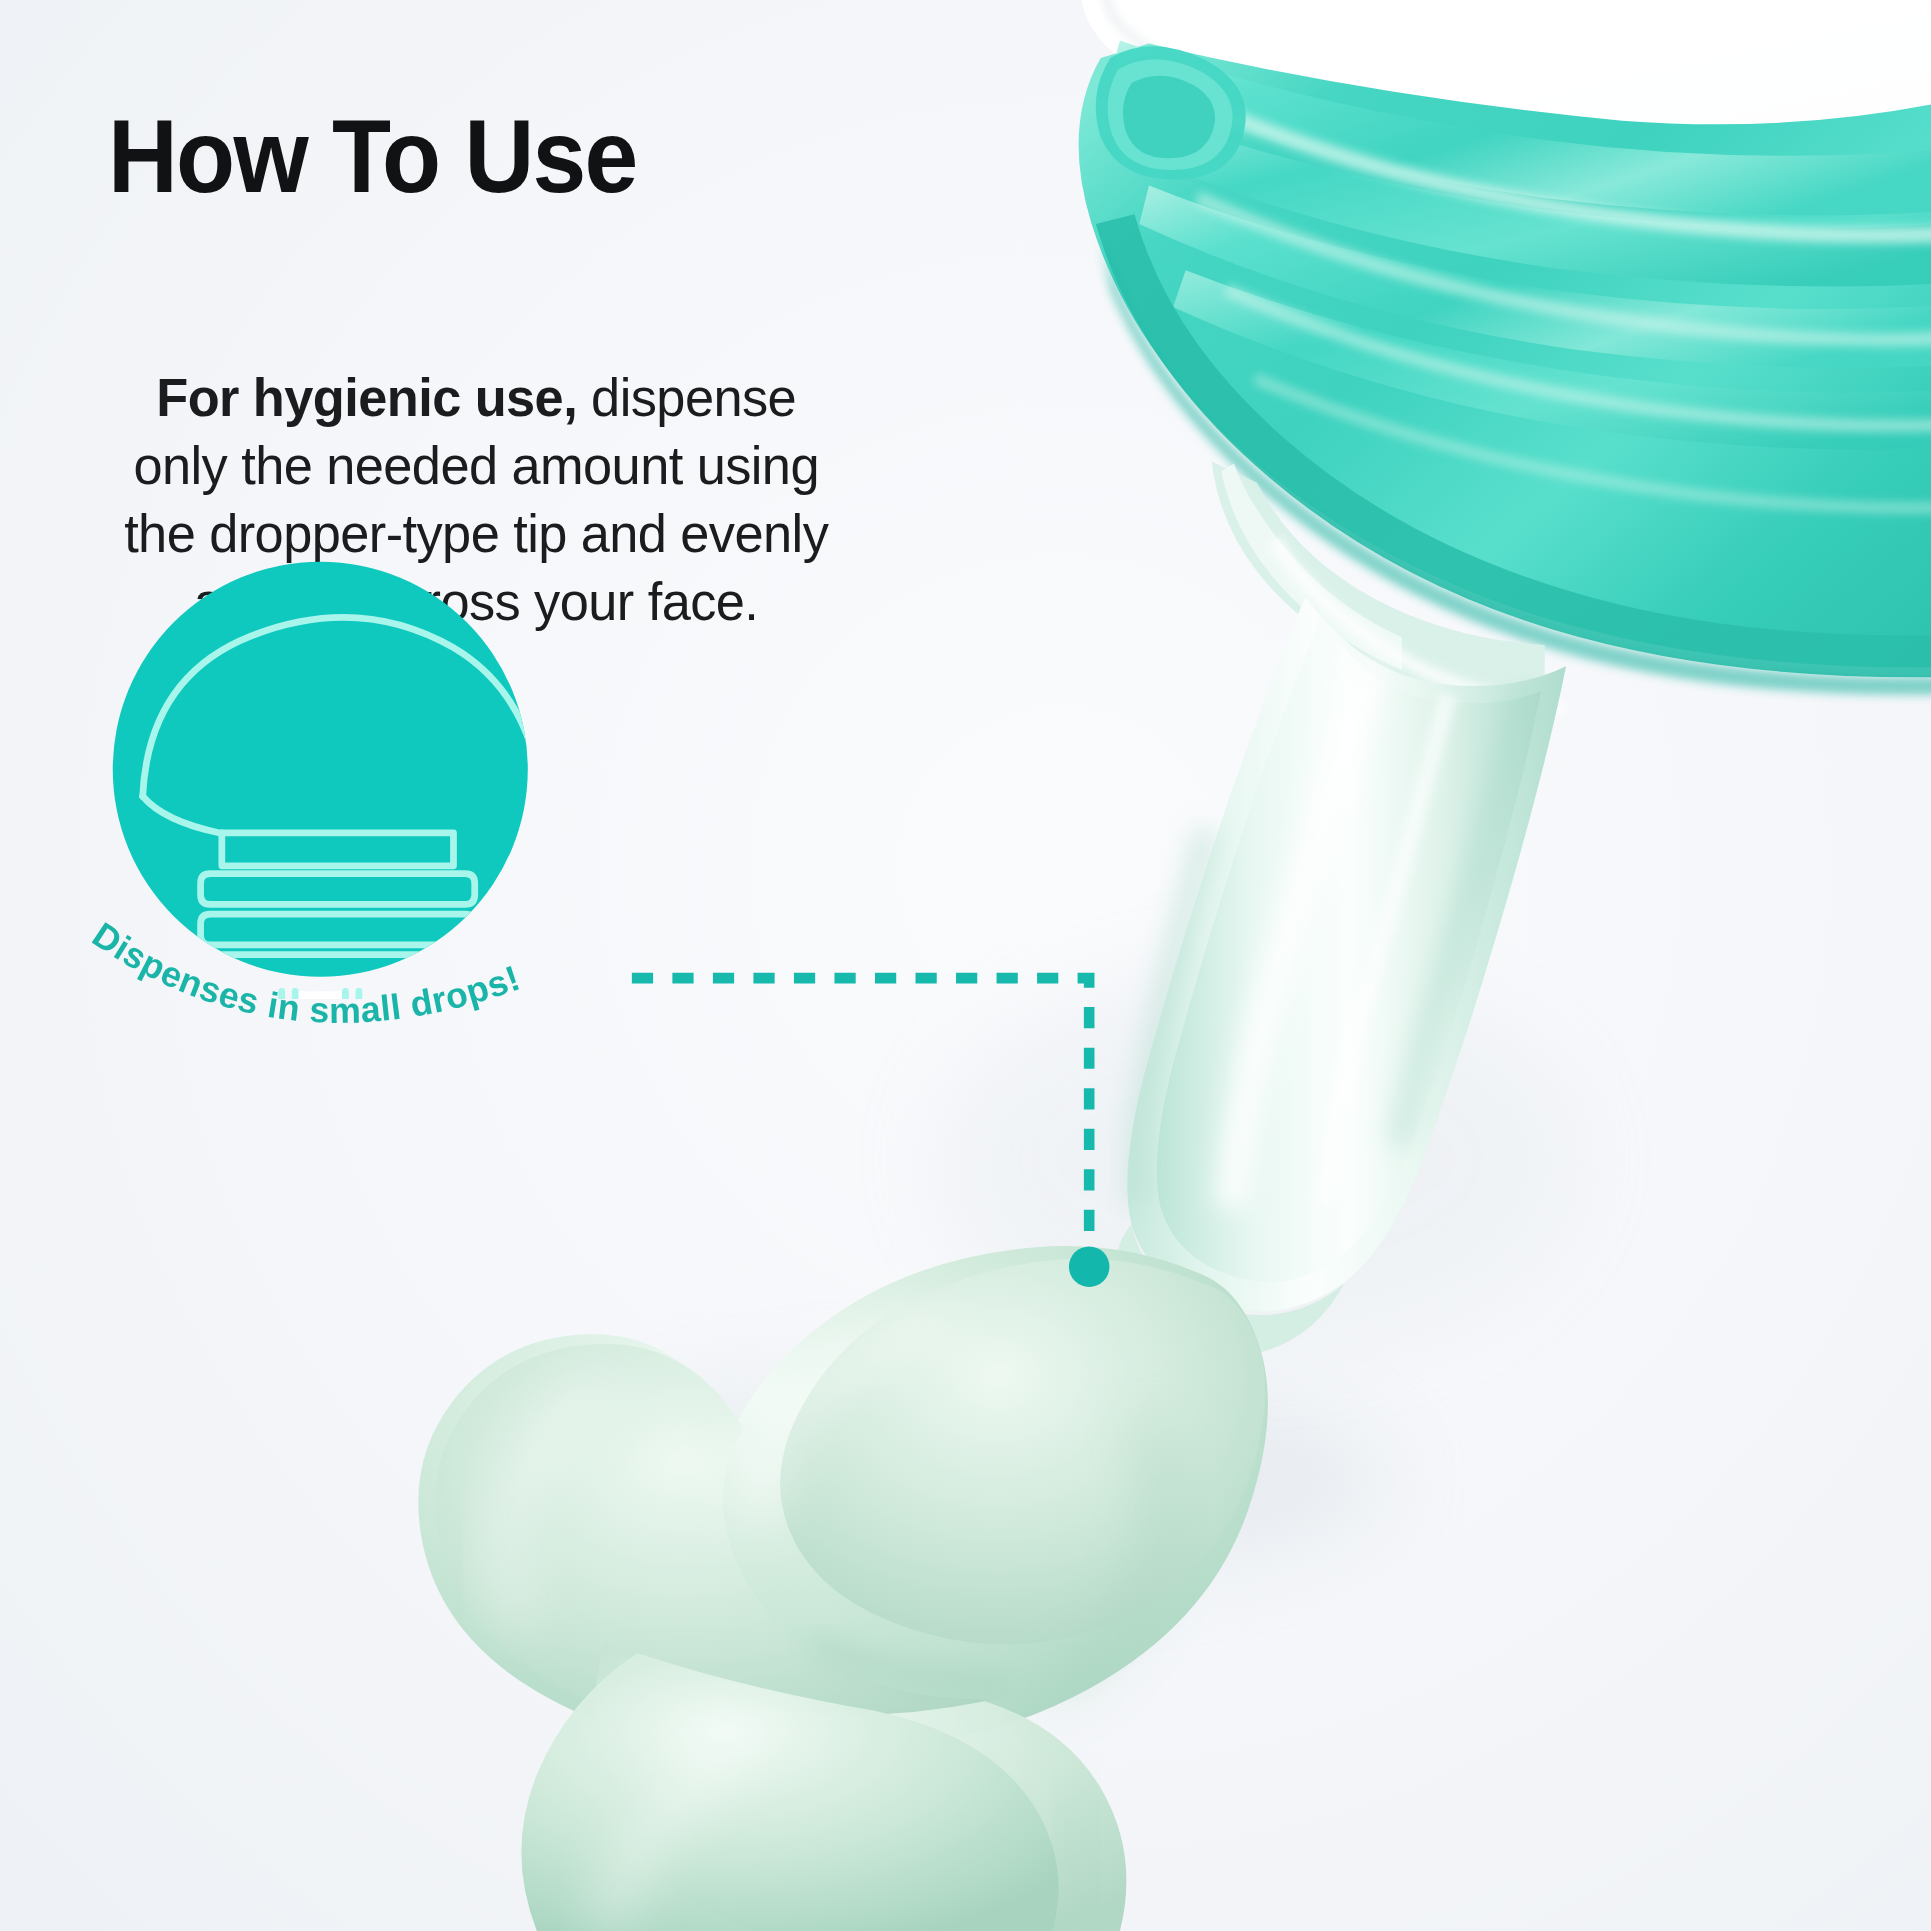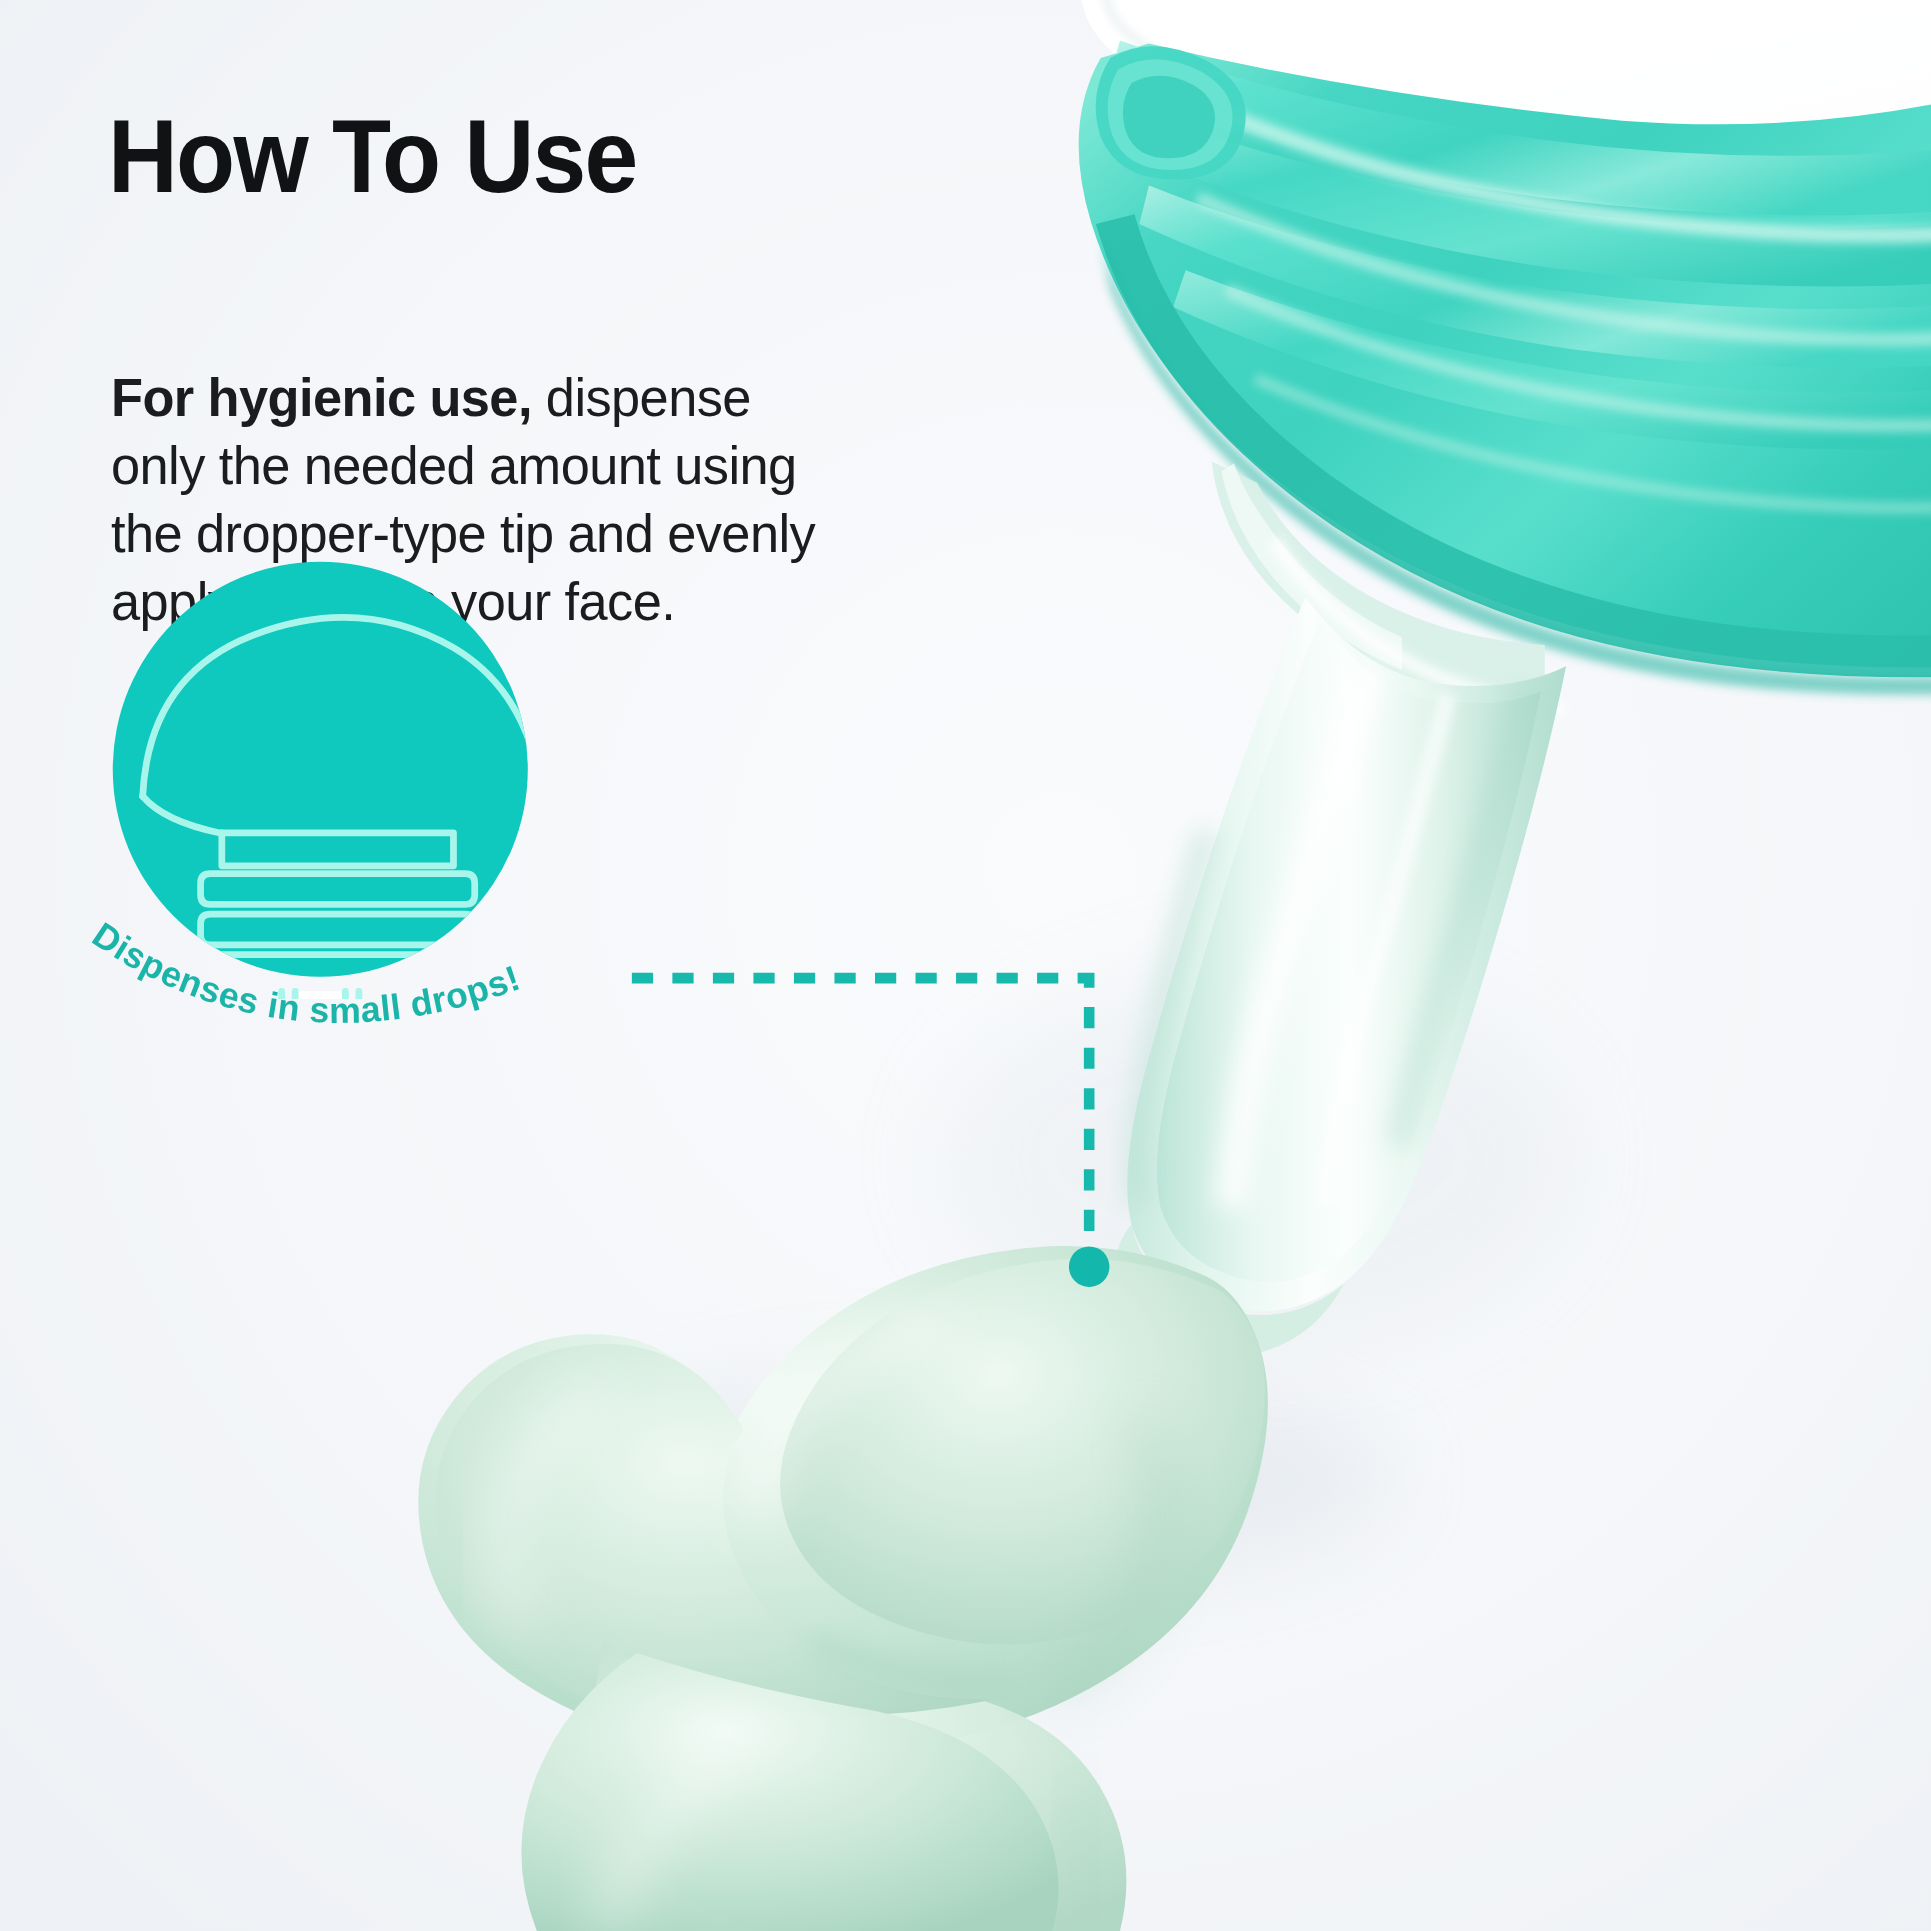--- a/index.html
+++ b/index.html
@@ -2,21 +2,21 @@
 <html><head>
 <meta charset="utf-8">
 <style>
   html,body{margin:0;padding:0;}
   body{
     width:1931px;height:1931px;overflow:hidden;position:relative;
     background:#F4F6F9;
     font-family:"Liberation Sans", sans-serif;
     -webkit-font-smoothing:antialiased;
   }
-  #stage{position:absolute;inset:0;width:1931px;height:1931px;overflow:hidden;}
+  #stage{position:absolute;inset:0;width:1931px;height:1931px;overflow:hidden;text-align:center;}
 
   
   .photo{position:absolute;inset:0;pointer-events:none;}
 
   
   .headline{
     position:absolute;left:108px;top:104px;
     font-size:104px;line-height:1.0;
     font-weight:700;letter-spacing:-1.9px;
     color:#111214;

